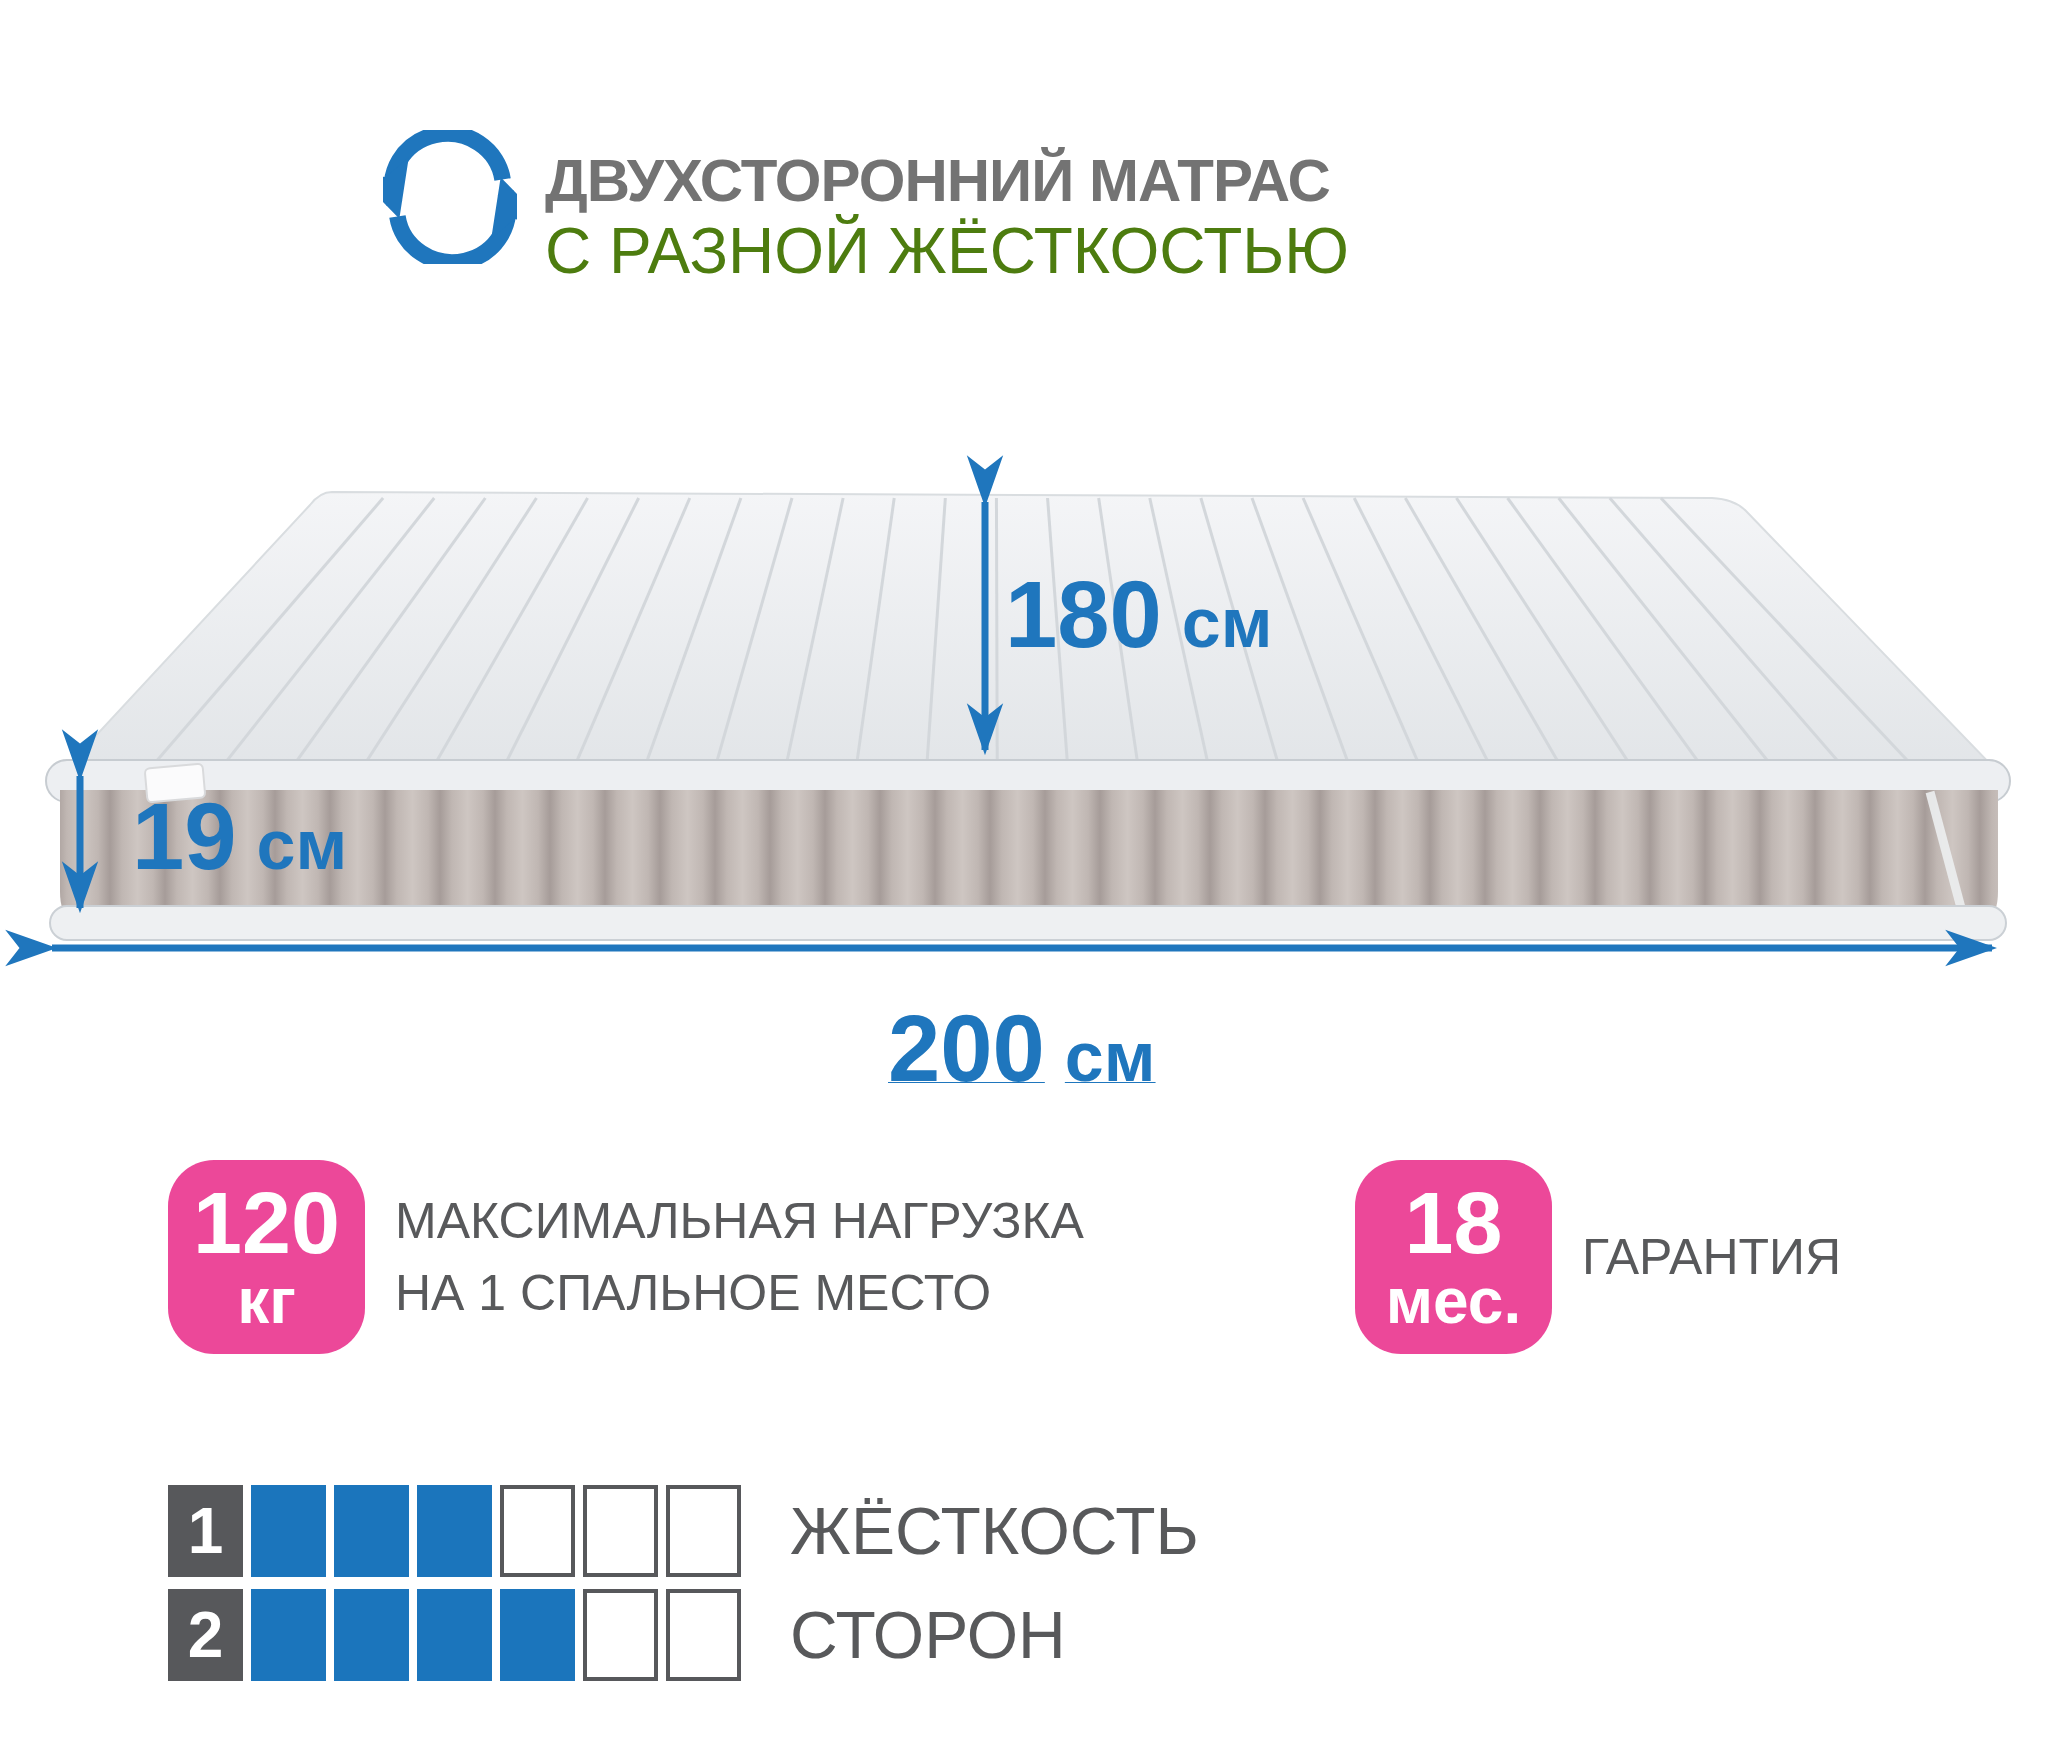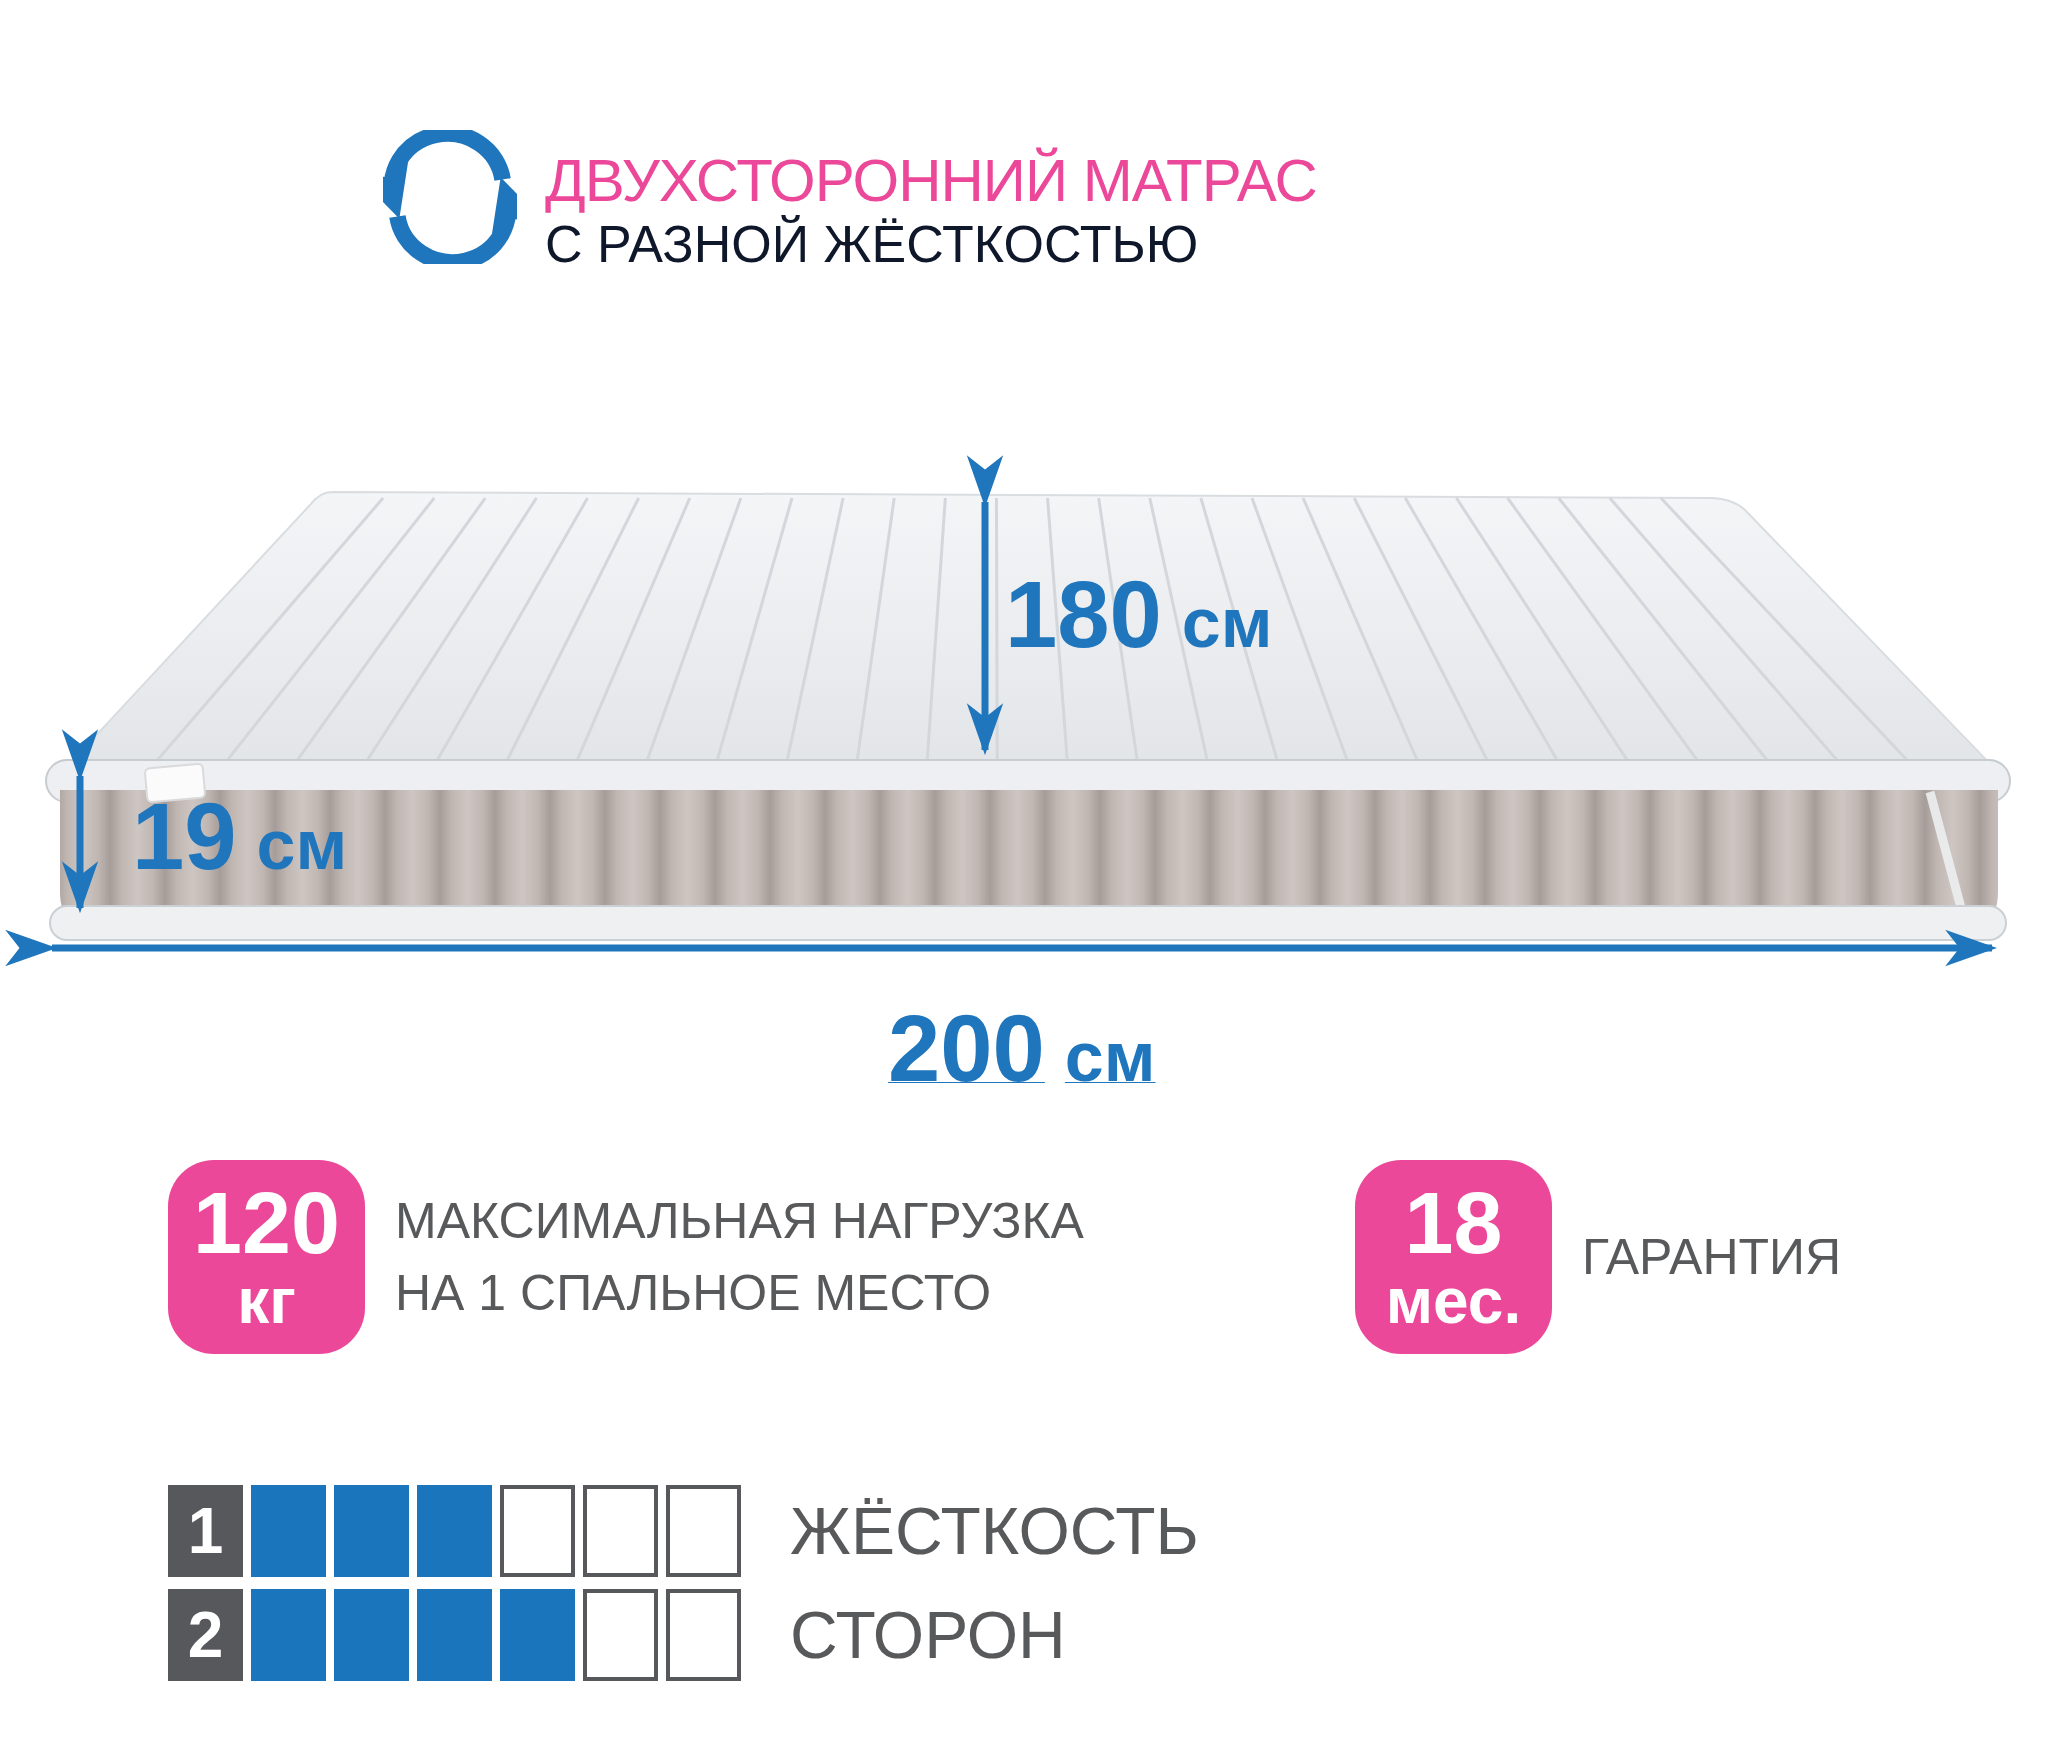--- a/index.html
+++ b/index.html
@@ -4,25 +4,25 @@
 <style>
   html,body{margin:0;padding:0;background:#ffffff;}
   #canvas{
     position:relative;width:2048px;height:1757px;background:#ffffff;overflow:hidden;
     font-family:"Liberation Sans",sans-serif;
   }
   
   .rotate-icon{position:absolute;left:383px;top:130px;width:134px;height:134px;}
   .title{
     position:absolute;left:545px;top:146px;
-    font-size:60px;font-weight:normal;color:#ec4899;letter-spacing:-1px;white-space:nowrap;
+    font-size:60px;font-weight:bold;color:#737373;letter-spacing:-1px;white-space:nowrap;
   }
   .subtitle{
     position:absolute;left:545px;top:214px;
-    font-size:52px;font-weight:normal;color:#0f172a;letter-spacing:0px;white-space:nowrap;
+    font-size:64px;font-weight:normal;color:#4d7c0f;letter-spacing:0px;white-space:nowrap;
   }
   
   .scene{position:absolute;left:0;top:0;width:2048px;height:1757px;}
   .dim-line{stroke:#1f76bd;stroke-width:7;fill:none;}
   
   .dim{position:absolute;white-space:nowrap;color:#1f76bd;font-weight:bold;line-height:1;}
   .dnum{font-size:94px;font-weight:bold;}
   .dunit{font-size:70px;font-weight:bold;margin-left:20px;}
   #dimW{left:1005px;top:568px;}
   #dimH{left:132px;top:790px;}

